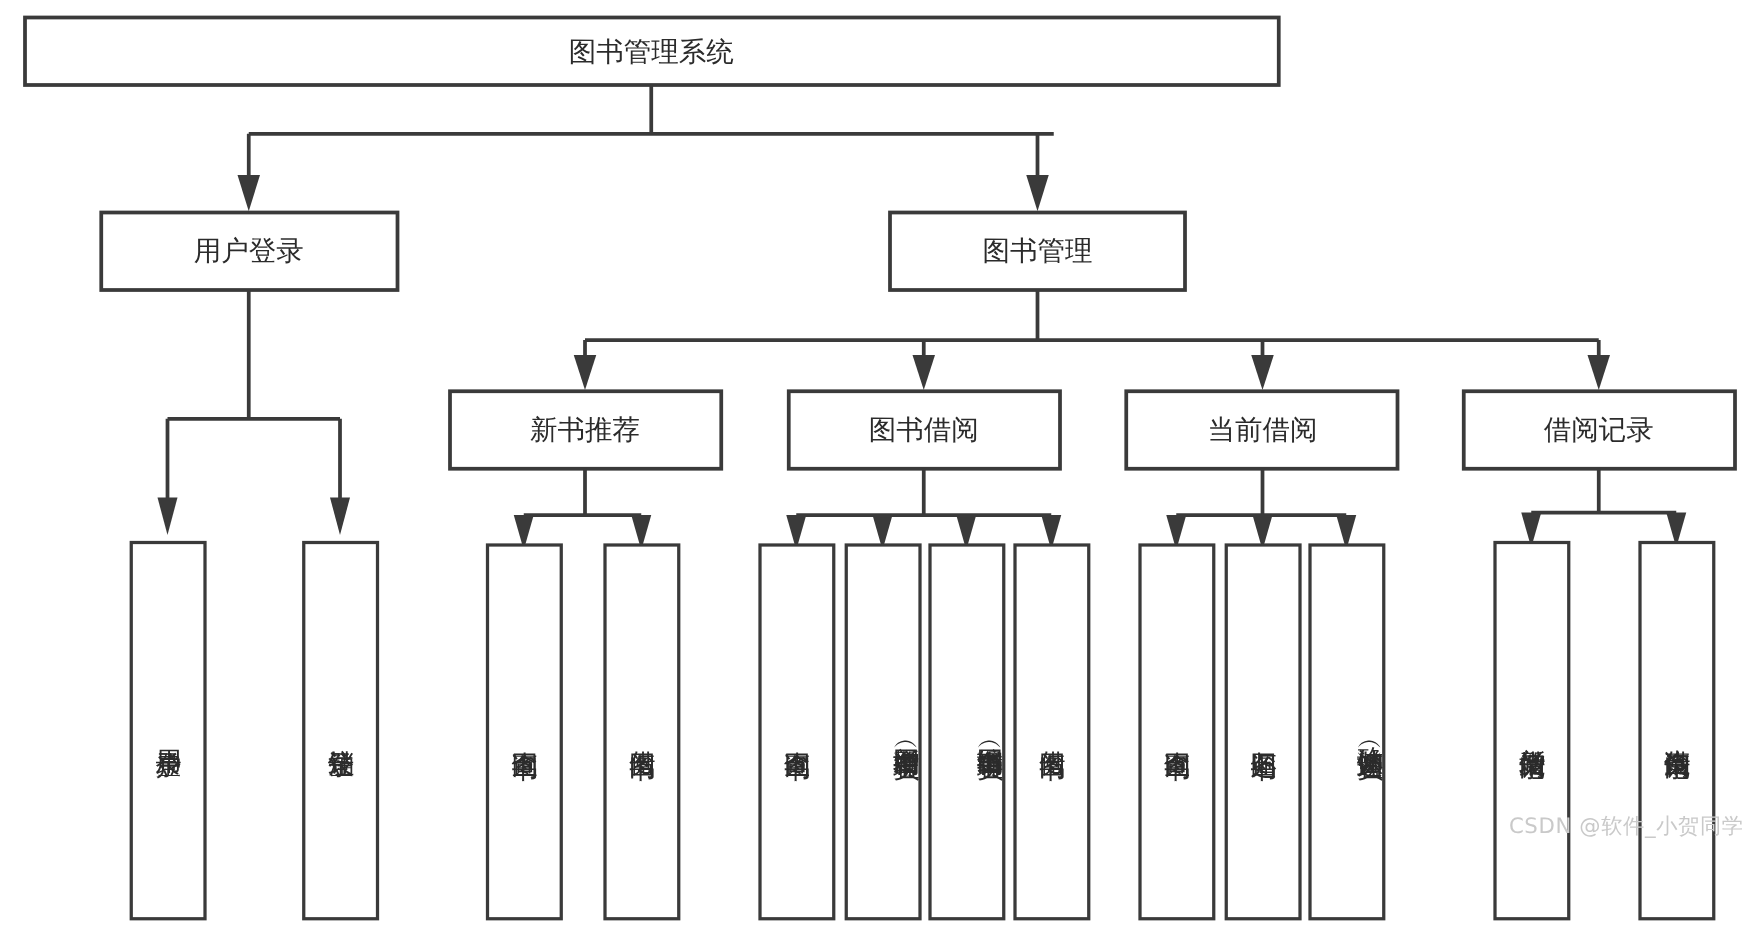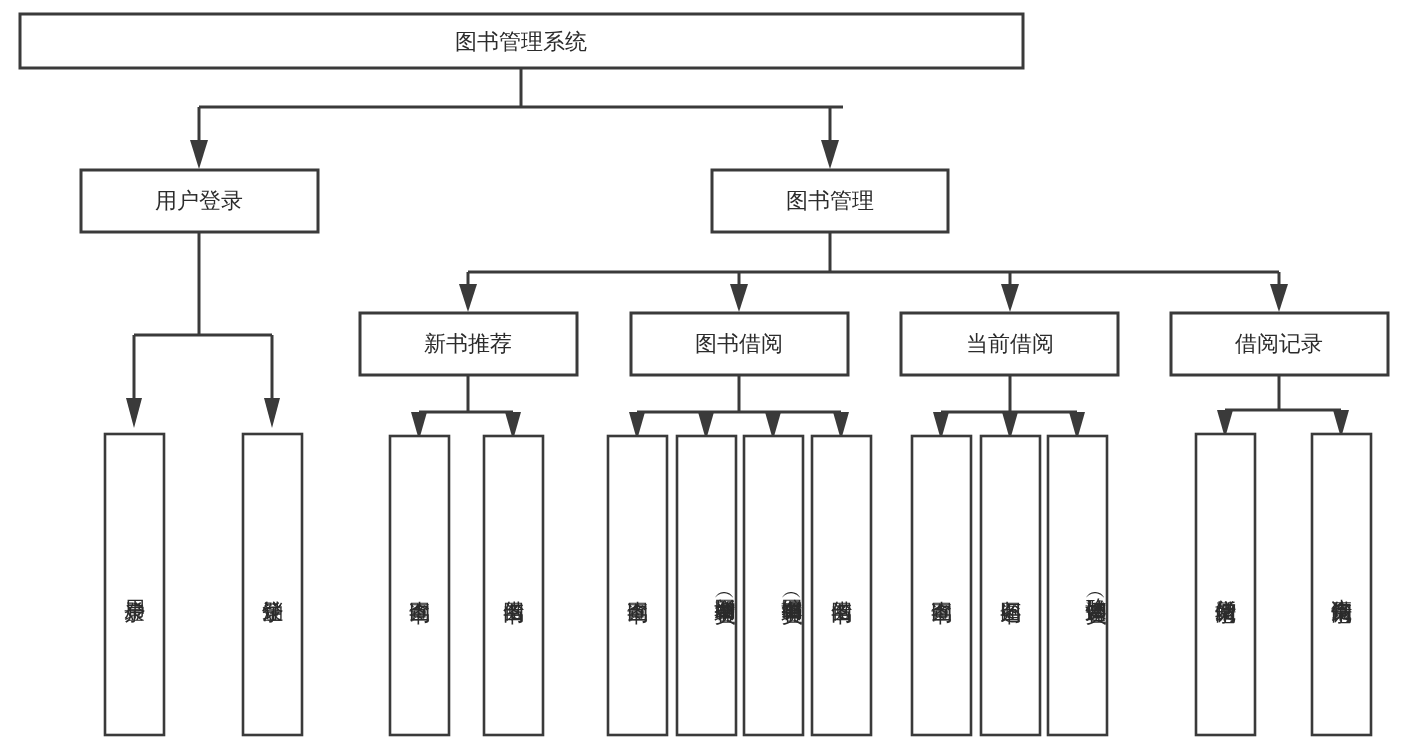--- a/index.html
+++ b/index.html
@@ -243,14 +243,15 @@
   <div class="leaf-label-wrap" style="left:744px; top:436px; width:59px; height:299px; align-items:flex-start;">编辑图书（管理员）</div>
   <div class="leaf-label-wrap" style="left:812px; top:436px; width:59px; height:299px;">借阅图书</div>
 
   <div class="leaf-label-wrap" style="left:912px; top:436px; width:59px; height:299px;">查询图书</div>
   <div class="leaf-label-wrap" style="left:981px; top:436px; width:59px; height:299px;">归还图书</div>
   <div class="leaf-label-wrap" style="left:1048px; top:436px; width:59px; height:299px; align-items:flex-start;">确认归还（管理员）</div>
 
   <div class="leaf-label-wrap" style="left:1196px; top:434px; width:59px; height:301px;">新增借阅记录</div>
   <div class="leaf-label-wrap" style="left:1312px; top:434px; width:59px; height:301px;">查询借阅记录</div>
 
+  <div class="watermark">CSDN @软件_小贺同学</div>
 
 </div>
 
 </body></html>

